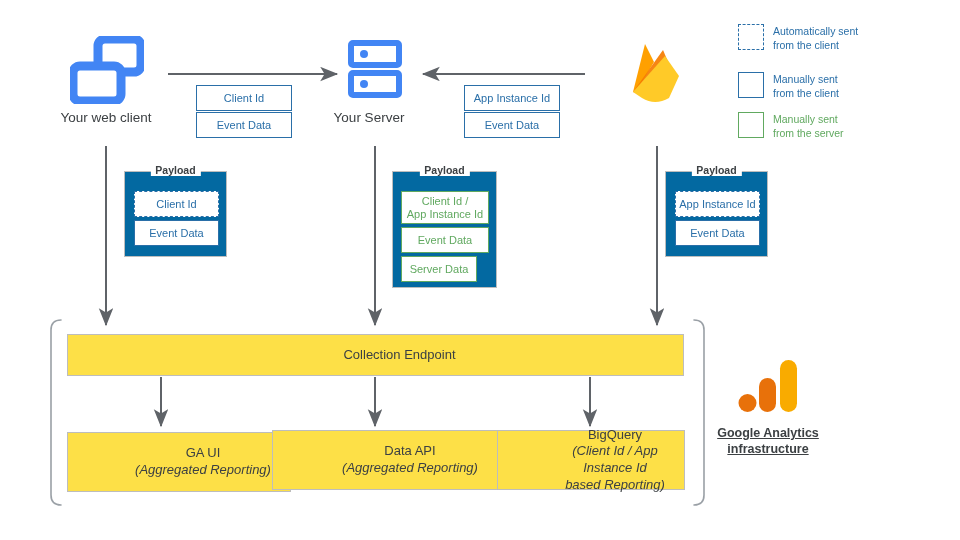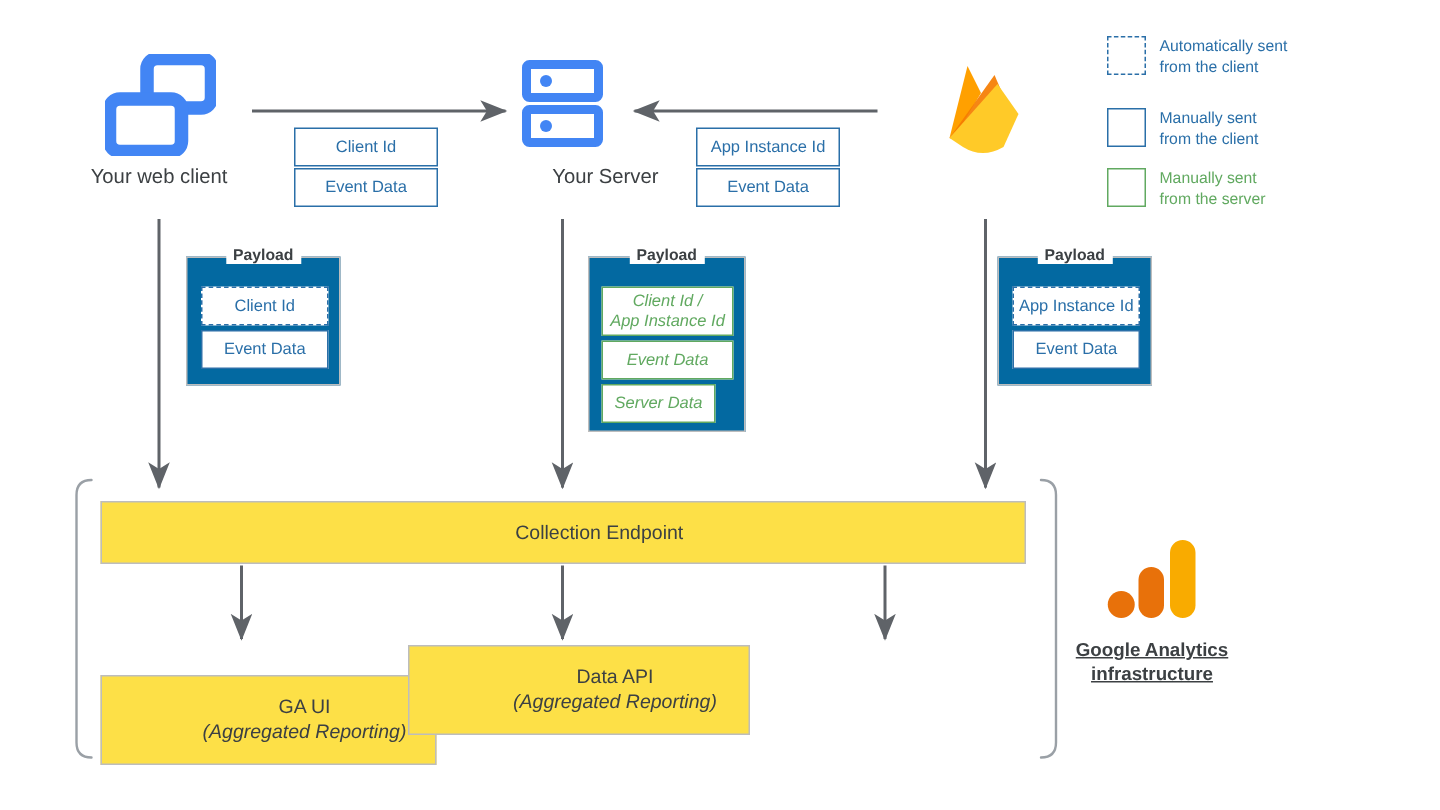--- a/index.html
+++ b/index.html
@@ -25,21 +25,21 @@
   .chip{
     box-sizing:border-box;
     display:flex;align-items:center;justify-content:center;
     text-align:center;
     font-size:11px;
     line-height:1.18;
     background:#ffffff;
   }
   .chip.blue{ border:1.4px solid #2a6fa8; color:#2a6fa8; }
   .chip.blue-dashed{ border:1.4px dashed #2a6fa8; color:#2a6fa8; }
-  .chip.green{ border:1.4px solid #61a960; color:#61a960;font-style:italic; }
+  .chip.green{ border:1.4px solid #61a960; color:#61a960; }
 
   
   .payload{
     box-sizing:border-box;
     position:absolute;
     border:1px solid #bdbdbd;
     background:#0369a1;
   }
   .payload-title{
     position:absolute;
@@ -154,21 +154,21 @@
   <div class="abs node-label" style="left:26px;top:110px;width:160px;">Your web client</div>
 
   <div class="abs" style="left:348px;top:40px;">
     <svg width="54" height="60" viewBox="0 0 54 60">
       <rect x="3" y="3" width="48" height="22" rx="2" fill="none" stroke="#4285f4" stroke-width="6"></rect>
       <circle cx="16" cy="14" r="4" fill="#4285f4"></circle>
       <rect x="3" y="33" width="48" height="22" rx="2" fill="none" stroke="#4285f4" stroke-width="6"></rect>
       <circle cx="16" cy="44" r="4" fill="#4285f4"></circle>
     </svg>
   </div>
-  <div class="abs node-label" style="left:279px;top:110px;width:160px;text-align:right;">Your Server</div>
+  <div class="abs node-label" style="left:289px;top:110px;width:160px;">Your Server</div>
 
   <div class="abs" style="left:620px;top:36px;">
     <svg width="72" height="72" viewBox="0 0 72 72">
       <path d="M13,56 L25,8 L34,26 L22,46 Z" fill="#ffa000"></path>
       <path d="M13,56 L43,14 L49,28 L36,62 Z" fill="#f57c00" opacity="0.92"></path>
       <path d="M13,56 L45,20 L59,40 L49,62 Q35,70 22,62 Z" fill="#ffca28"></path>
     </svg>
   </div>
 
   <div class="abs chip blue" style="left:196px;top:85px;width:96px;height:26px;">Client Id</div>
@@ -194,30 +194,35 @@
   <div class="payload" style="left:665px;top:171px;width:103px;height:86px;">
     <div class="payload-title">Payload</div>
     <div class="chip blue-dashed" style="position:absolute;left:9px;top:19px;width:85px;height:26px;">App Instance Id</div>
     <div class="chip blue" style="position:absolute;left:9px;top:48px;width:85px;height:26px;">Event Data</div>
   </div>
 
   <div class="gbox" style="left:67px;top:334px;width:617px;height:42px;">
     <div>Collection Endpoint</div>
   </div>
 
-  <div class="gbox" style="left:67px;top:450px;width:224px;height:60px;">
+  <div class="gbox" style="left:67px;top:432px;width:224px;height:60px;">
     <div>GA UI</div>
     <div class="sub">(Aggregated Reporting)</div>
   </div>
 
   <div class="gbox" style="left:272px;top:430px;width:228px;height:60px;">
     <div>Data API</div>
     <div class="sub">(Aggregated Reporting)</div>
   </div>
 
+  <div class="gbox" style="left:497px;top:430px;width:188px;height:60px;">
+    <div>BigQuery</div>
+    <div class="sub" style="white-space:pre-line;">(Client Id / App Instance Id
+based Reporting)</div>
+  </div>
 
   <div class="abs" style="left:738px;top:360px;">
     <svg width="62" height="60" viewBox="0 0 62 60">
       <rect x="42" y="0" width="17" height="52" rx="8.5" fill="#f9ab00"></rect>
       <rect x="21" y="18" width="17" height="34" rx="8.5" fill="#e8710a"></rect>
       <circle cx="9.5" cy="43" r="9" fill="#e8710a"></circle>
     </svg>
   </div>
   <div class="ga-caption" style="left:690px;top:425px;width:156px;">Google Analytics
 infrastructure</div>

